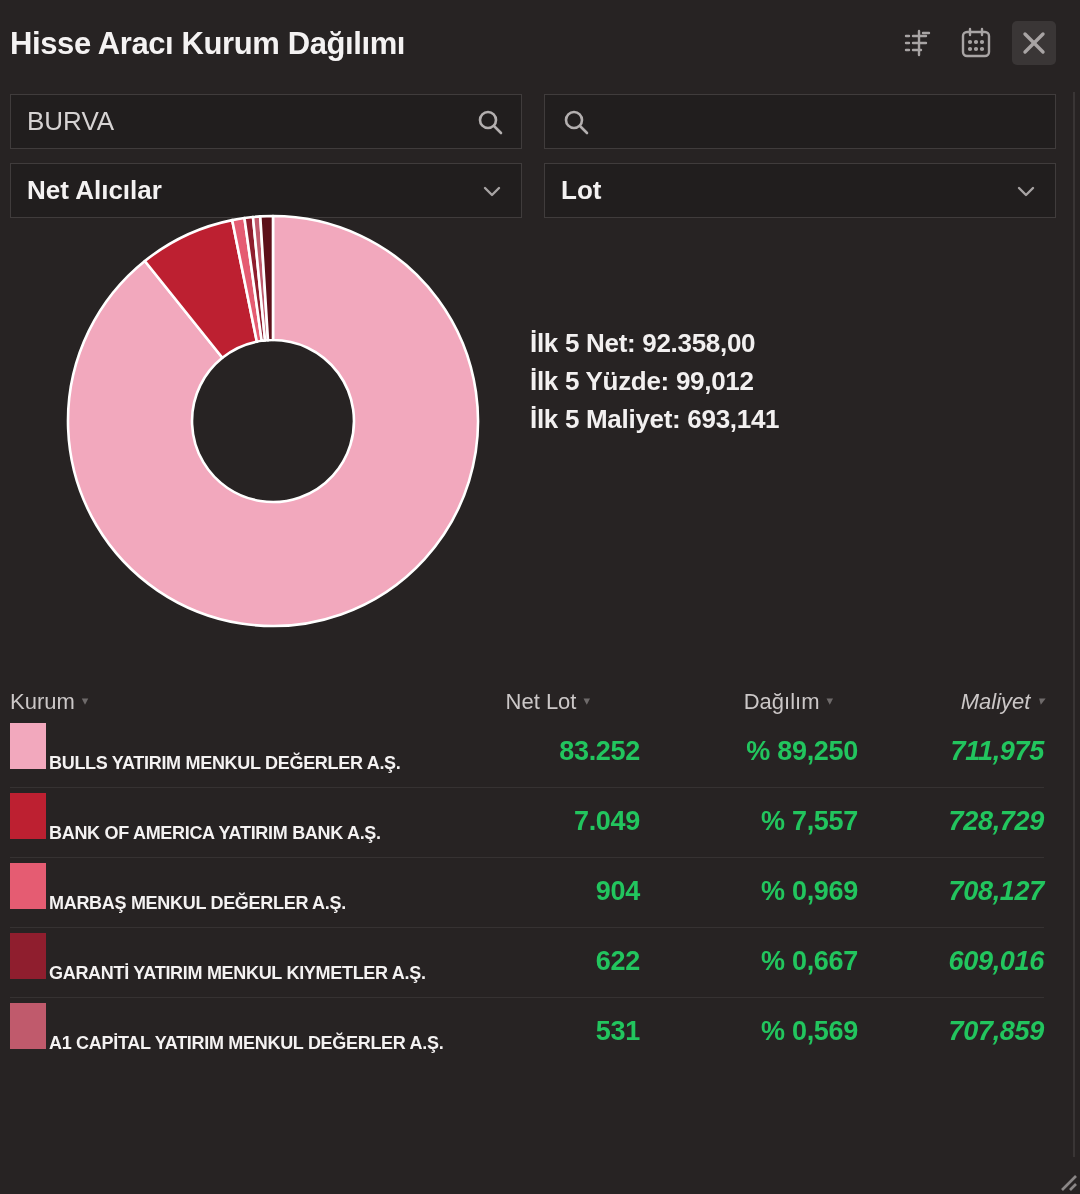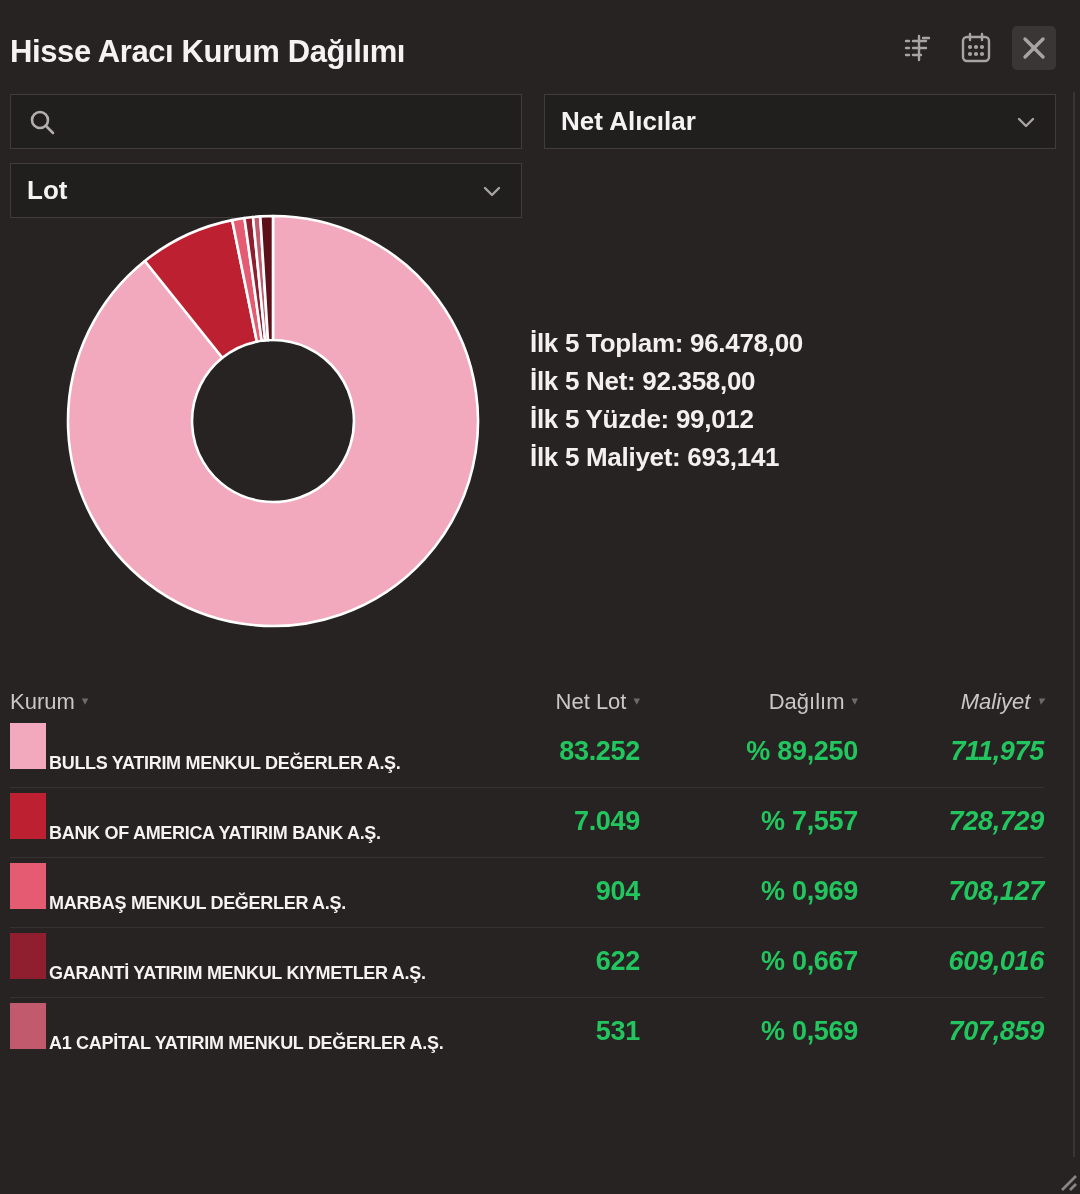--- a/index.html
+++ b/index.html
@@ -6,21 +6,21 @@
   html,body { width:1080px; height:1194px; overflow:hidden; }
   body {
     background:#272323;
     font-family:"Liberation Sans", sans-serif;
     color:#f4f2f2;
     position:relative;
   }
   .panel { padding:14px 24px 0 10px; position:relative; height:100%; }
 
   
-  .hdr { display:flex; justify-content:space-between; align-items:flex-end; height:56px; }
+  .hdr { display:flex; justify-content:space-between; align-items:center; height:56px; }
   .title { font-size:31px; font-weight:700; letter-spacing:-0.4px; padding-top:4px; }
   .hdr-icons { display:flex; align-items:center; gap:14px; padding-top:2px; }
   .icon-btn { width:44px; height:44px; display:flex; align-items:center; justify-content:center; border-radius:5px; }
   .icon-btn.boxed { background:#3a3636; }
   .icon-btn svg { stroke:#a8a4a4; fill:none; stroke-width:2.4; stroke-linecap:round; }
 
   
   .filters { display:grid; grid-template-columns:1fr 1fr; column-gap:22px; row-gap:14px; margin-top:24px; }
   .field {
     height:55px; background:#211e1e; border:1px solid #403c3c;
@@ -33,21 +33,21 @@
   .field svg { flex:none; }
 
   
   .chart-row { position:relative; height:420px; margin-top:2px; }
   #donut { position:absolute; left:52px; top:-10px; }
   .summary { position:absolute; left:520px; top:104px; font-size:26px; font-weight:700; line-height:38px; color:#f2f0f0; letter-spacing:-0.3px; }
 
   
   .tbl { margin-top:46px; padding-right:12px; }
   .trow, .thead { display:flex; align-items:center; }
-  .thead { height:32px; }
+  .thead { height:32px;gap:25px; }
   .thead .cell { font-size:22px; color:#cbc7c7; font-weight:400; display:flex; align-items:center; }
   .thead .cell .caret { font-size:13px; color:#6e6a6a; margin-left:7px; position:relative; top:-2px; }
   .cell.c0 { flex:1 1 auto; min-width:0; }
   .cell.c1 { width:150px; justify-content:flex-end; text-align:right; }
   .cell.c2 { width:218px; justify-content:flex-end; text-align:right; }
   .cell.c3 { width:186px; justify-content:flex-end; text-align:right;font-style:italic; }
   .trow { border-top:1px solid rgba(255,255,255,0.07); padding:5px 0 7px 0; min-height:56px; }
   .trow:first-of-type { border-top:none; }
   .trow .num { font-size:27px; font-weight:700; color:#22c55e; letter-spacing:-0.3px; }
   .name-cell { font-size:18px; font-weight:700; line-height:34px; letter-spacing:-0.3px; padding-right:10px; }
@@ -95,20 +95,27 @@
         <svg width="26" height="26" viewBox="0 0 26 26" style="stroke-width:3.4">
           <line x1="4" y1="4" x2="22" y2="22"></line>
             <line x1="22" y1="4" x2="4" y2="22"></line>
         </svg>
       </div>
     </div>
   </div>
 
   <div class="filters">
     <div class="field">
+      <span class="grow value-text">BURVA</span>
+      <svg width="30" height="30" viewBox="0 0 30 30" style="stroke:#b3afaf;fill:none;stroke-width:2.6;stroke-linecap:round">
+        <circle cx="13" cy="13" r="8"></circle>
+          <line x1="19" y1="19" x2="26" y2="26"></line>
+      </svg>
+    </div>
+    <div class="field">
       <svg width="30" height="30" viewBox="0 0 30 30" style="stroke:#b3afaf;fill:none;stroke-width:2.6;stroke-linecap:round">
         <circle cx="13" cy="13" r="8"></circle>
           <line x1="19" y1="19" x2="26" y2="26"></line>
       </svg>
     </div>
     <div class="field">
       <span class="grow select-text">Net Alıcılar</span>
       <svg width="26" height="26" viewBox="0 0 26 26" style="stroke:#a7a3a3;fill:none;stroke-width:2.4;stroke-linecap:round;stroke-linejoin:round">
         <polyline points="6,10 13,17 20,10"></polyline>
       </svg>
@@ -124,21 +131,20 @@
   <div class="chart-row">
     <svg id="donut" width="422" height="422" viewBox="0 0 422 422">
         <path d="M211,6 A205,205 0 1 1 82.82525545118045,51.01176649564238 L160.37097590321628,147.80464776577872 A80.97500000000001,80.97500000000001 0 1 0 211,130.02499999999998 Z" fill="#f2a8bd" stroke="#ffffff" stroke-width="2.6" stroke-linejoin="round"></path>
         <path d="M82.82525545118045,51.01176649564238 A205,205 0 0 1 170.14780531751484,10.11172709781107 L194.86338310041836,131.64913220363536 A80.97500000000001,80.97500000000001 0 0 0 160.37097590321628,147.80464776577872 Z" fill="#bd2031" stroke="#ffffff" stroke-width="2.6" stroke-linejoin="round"></path>
         <path d="M170.14780531751484,10.11172709781107 A205,205 0 0 1 182.44683861020377,7.99823406027167 L199.7215012510305,130.8143024538073 A80.97500000000001,80.97500000000001 0 0 0 194.86338310041836,131.64913220363536 Z" fill="#e55c72" stroke="#ffffff" stroke-width="2.6" stroke-linejoin="round"></path>
         <path d="M182.44683861020377,7.99823406027167 A205,205 0 0 1 190.97698921718543,6.980199394295823 L203.09091074078825,130.41217876074683 A80.97500000000001,80.97500000000001 0 0 0 199.7215012510305,130.8143024538073 Z" fill="#8f1e2e" stroke="#ffffff" stroke-width="2.6" stroke-linejoin="round"></path>
         <path d="M190.97698921718543,6.980199394295823 A205,205 0 0 1 198.2822084978427,6.39487352632716 L205.97647235664786,130.1809750428992 A80.97500000000001,80.97500000000001 0 0 0 203.09091074078825,130.41217876074683 Z" fill="#c05a6c" stroke="#ffffff" stroke-width="2.6" stroke-linejoin="round"></path>
         <path d="M198.2822084978427,6.39487352632716 A205,205 0 0 1 211.00000000000014,6 L211.00000000000006,130.02499999999998 A80.97500000000001,80.97500000000001 0 0 0 205.97647235664786,130.1809750428992 Z" fill="#5c1019" stroke="#ffffff" stroke-width="2.6" stroke-linejoin="round"></path>
       </svg>
     <div class="summary" id="summary">
-        <div>İlk 5 Toplam: 96.478,00</div>
         <div>İlk 5 Net: 92.358,00</div>
         <div>İlk 5 Yüzde: 99,012</div>
         <div>İlk 5 Maliyet: 693,141</div>
       </div>
   </div>
 
   <div class="tbl">
     <div class="thead" id="thead">
         <div class="cell c0">
           <span>Kurum</span>

